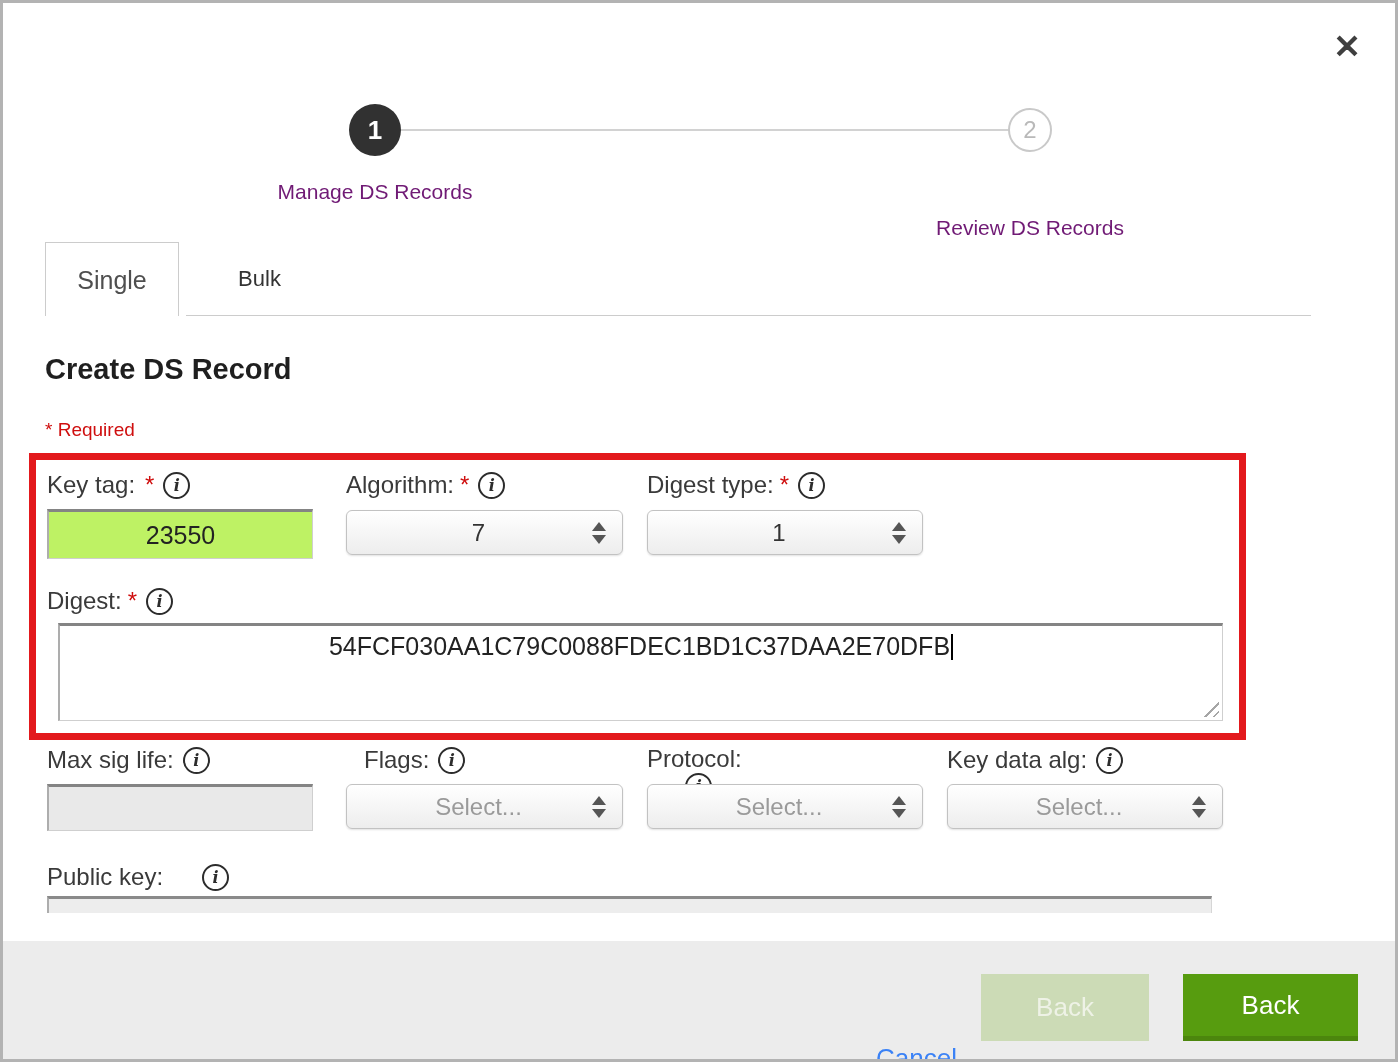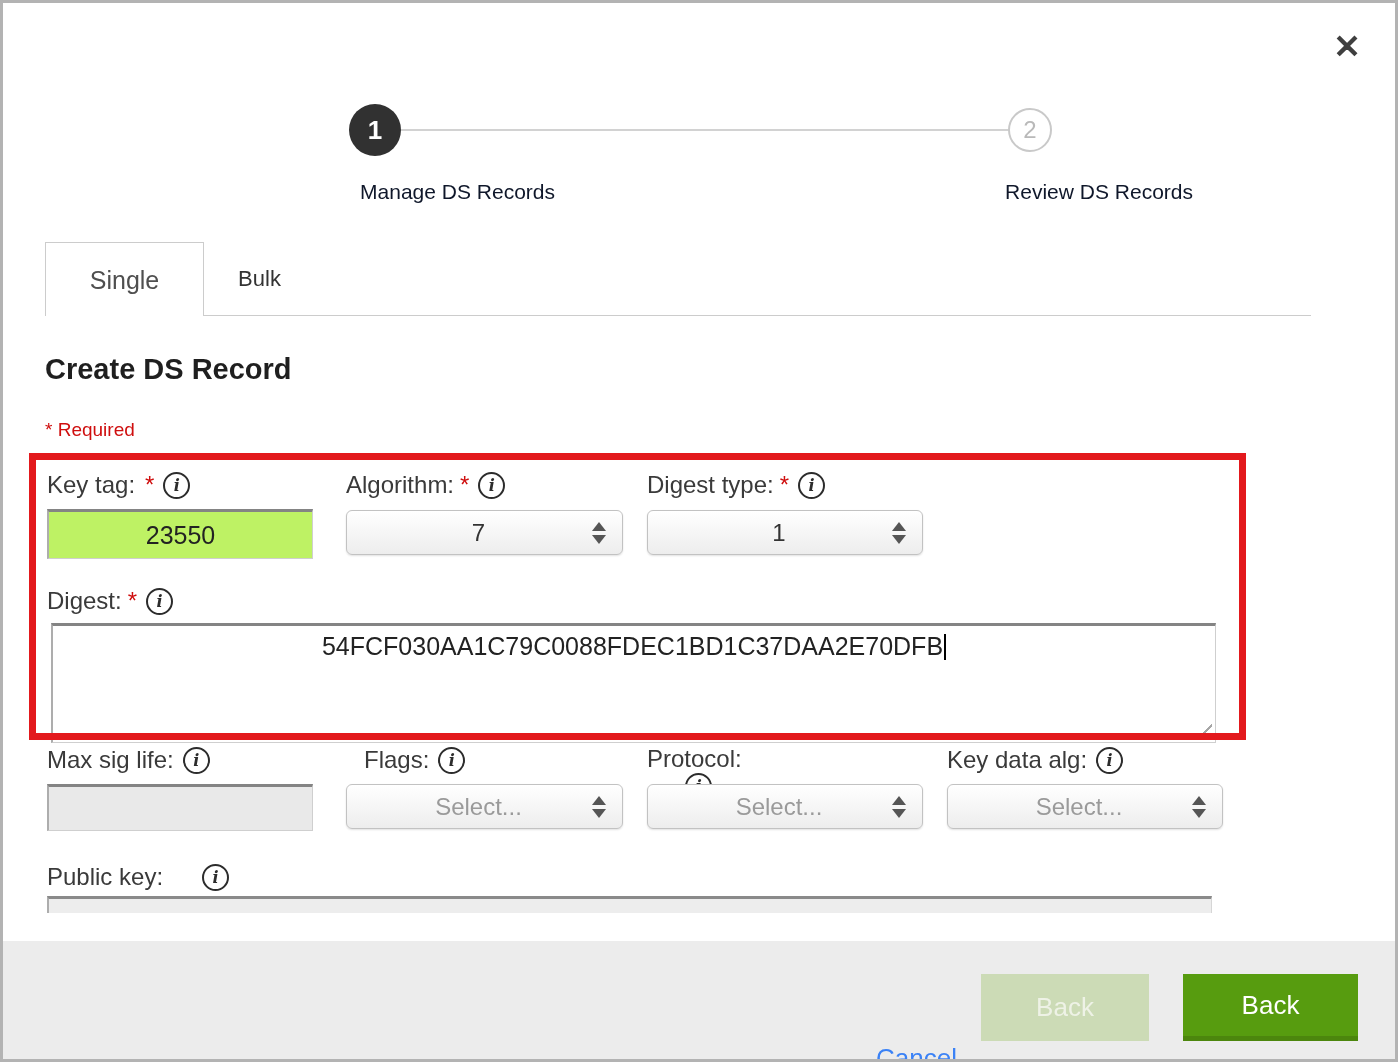--- a/index.html
+++ b/index.html
@@ -11,25 +11,25 @@
   .close{left:1326px;top:26px;width:36px;height:36px;font-size:33px;color:#3f3f3f;
          text-align:center;line-height:36px;cursor:pointer;font-weight:bold;}
 
   
   .step-line{left:372px;top:126px;width:655px;height:2px;background:#d2d2d2;z-index:0;}
   .step-circle{border-radius:50%;text-align:center;z-index:1;}
   .step1{left:346px;top:101px;width:52px;height:52px;background:#313131;color:#fff;
          font-size:26px;font-weight:bold;line-height:52px;}
   .step2{left:1005px;top:105px;width:44px;height:44px;background:#fff;border:2px solid #c9c9c9;
          color:#b9b9b9;font-size:24px;line-height:40px;}
-  .step-label{top:177px;width:360px;text-align:right;font-size:21px;color:#0f172a;}
-  .step-label1{left:192px;} .step-label2{left:830px;}
-
-  
-  .tab-single{left:42px;top:239px;width:159px;height:74px;background:#fff;border:1px solid #cccccc;
+  .step-label{top:177px;width:360px;text-align:center;font-size:21px;color:#701a75;}
+  .step-label1{left:192px;} .step-label2{left:847px;margin-top:36px;}
+
+  
+  .tab-single{left:42px;top:239px;width:134px;height:74px;background:#fff;border:1px solid #cccccc;
               border-bottom:none;z-index:2;text-align:center;line-height:74px;font-size:25px;color:#4f4f4f;}
   .tab-bulk{left:183px;top:239px;width:147px;height:73px;text-align:center;line-height:73px;
             font-size:22px;color:#333;cursor:pointer;}
   .tab-rule{left:183px;top:312px;width:1125px;height:1px;background:#cccccc;}
 
   .heading{left:42px;top:350px;font-size:29px;font-weight:bold;color:#1f1f1f;}
   .required-note{left:42px;top:416px;font-size:19px;color:#cf0e0e;}
 
   
   .red-box{left:26px;top:450px;width:1217px;height:287px;border:7px solid #e3191d;
@@ -134,21 +134,21 @@
         <span class="up"></span>
         <span class="down"></span>
       </span>
   </div>
 
   <div class="abs field-label" style="left:44px;top:583px;">
     <span>Digest:</span>
     <span class="req" style="margin-left:6px;">*</span>
     <span class="info">i</span>
   </div>
-  <div class="abs textarea" style="left:48px;top:620px;width:1165px;height:120px;">
+  <div class="abs textarea" style="left:55px;top:620px;width:1165px;height:98px;">
     <span>54FCF030AA1C79C0088FDEC1BD1C37DAA2E70DFB</span><span class="text-cursor"></span>
     <span class="resize-handle"></span>
   </div>
 
   <div class="abs field-label" style="left:44px;top:742px;">
     <span>Max sig life:</span>
     <span class="info">i</span>
   </div>
   <div class="abs field-label" style="left:361px;top:742px;">
     <span>Flags:</span>

